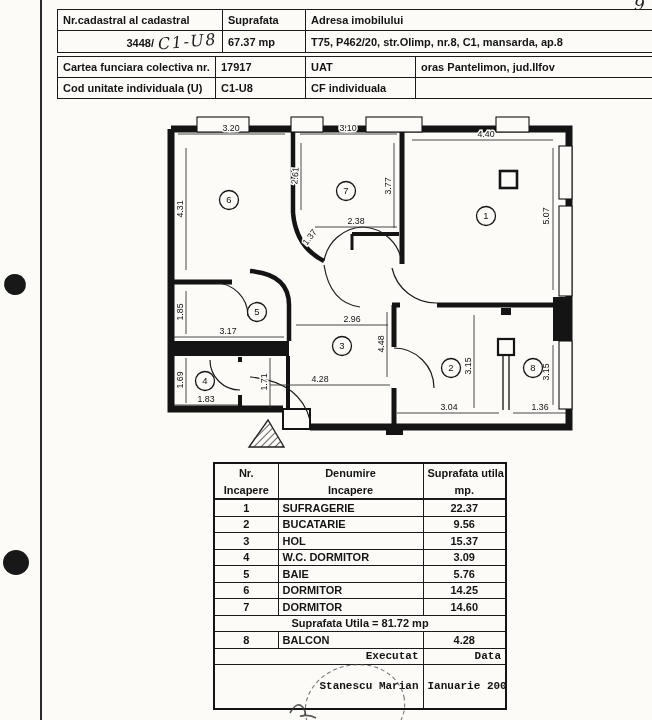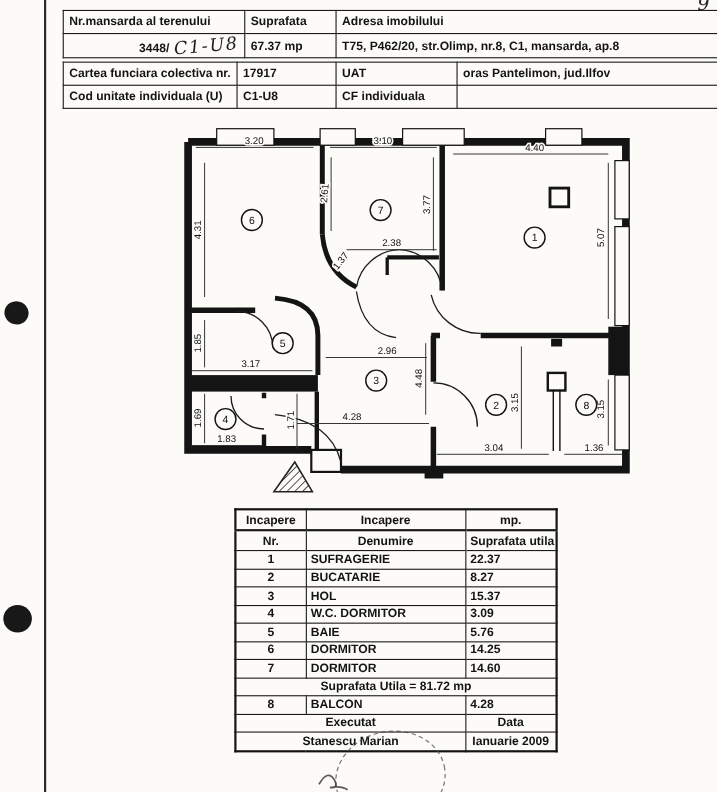--- a/index.html
+++ b/index.html
@@ -42,23 +42,23 @@
 
   
   .room-table{
     position:absolute;left:213px;top:462px;width:292px;table-layout:fixed;
     font-size:11px;font-weight:700;color:#141414;border:2.4px solid #141414;
   }
   .room-table td{border:1.6px solid #1a1a1a;padding:0 4px;height:15.5px;white-space:nowrap;overflow:hidden;}
   .room-table .hdr td{height:17px;text-align:center;border-bottom-width:2.2px;}
   .room-table .hdr-top td{border-bottom:none;}
   .c-nr{text-align:center;}
-  .c-val{text-align:left;}
+  .c-val{text-align:center;}
   .merged{text-align:center;border-top-width:2.2px;border-bottom-width:2.2px;}
-  .foot-label{text-align:center;}
+  .foot-label{text-align:right;font-family:Liberation Mono, monospace;}
 
   .stamp-svg{position:absolute;left:250px;top:655px;pointer-events:none;}
 </style>
 </head>
 <body>
 
 <div class="page">
 
   <div class="margin-line"></div>
   <div class="punch-hole hole-1"></div>
@@ -66,21 +66,21 @@
   <div class="corner-note">9</div>
 
   <table class="info-table" id="cadastral-table">
     <colgroup>
         <col style="width:165px">
         <col style="width:83px">
         <col style="width:352px">
       </colgroup>
     <tbody>
         <tr>
-      <td>Nr.mansarda al terenului</td>
+      <td>Nr.cadastral al cadastral</td>
       <td>Suprafata</td>
       <td>Adresa imobilului</td>
     </tr>
     <tr>
       <td class="val-right"><span>3448/</span><span class="hand">C1-U8</span></td>
       <td>67.37 mp</td>
       <td>T75, P462/20, str.Olimp, nr.8, C1, mansarda, ap.8</td>
     </tr>
   </tbody>
     </table>
@@ -232,41 +232,41 @@
       </g>
   </svg>
 
   <table class="room-table">
     <colgroup>
         <col style="width:64px">
         <col style="width:145px">
         <col style="width:83px">
       </colgroup>
     <tbody>
+      <tr class="hdr hdr-top">
+        <td>Nr.</td>
+        <td>Denumire</td>
+        <td>Suprafata utila</td>
+      </tr>
       <tr class="hdr" style="border-top:none">
         <td style="border-top:none">Incapere</td>
         <td style="border-top:none">Incapere</td>
         <td style="border-top:none">mp.</td>
       </tr>
-      <tr class="hdr hdr-top">
-        <td>Nr.</td>
-        <td>Denumire</td>
-        <td>Suprafata utila</td>
-      </tr>
     </tbody>
     <tbody id="room-rows">
         <tr>
           <td class="c-nr">1</td>
           <td>SUFRAGERIE</td>
           <td class="c-val">22.37</td>
         </tr>
         <tr>
           <td class="c-nr">2</td>
           <td>BUCATARIE</td>
-          <td class="c-val">8.27</td>
+          <td class="c-val">9.56</td>
         </tr>
         <tr>
           <td class="c-nr">3</td>
           <td>HOL</td>
           <td class="c-val">15.37</td>
         </tr>
         <tr>
           <td class="c-nr">4</td>
           <td>W.C. DORMITOR</td>
           <td class="c-val">3.09</td>
@@ -293,21 +293,21 @@
       </tr>
       <tr>
         <td class="c-nr">8</td>
         <td>BALCON</td>
         <td class="c-val">4.28</td>
       </tr>
       <tr>
         <td colspan="2" class="foot-label">Executat</td>
         <td class="foot-label">Data</td>
       </tr>
-      <tr style="height:17px">
+      <tr style="height:44px">
         <td colspan="2" class="foot-label">Stanescu Marian</td>
         <td class="foot-label">Ianuarie 2009</td>
       </tr>
     </tbody>
   </table>
 
   <svg class="stamp-svg" width="200" height="65" viewBox="0 0 200 65">
     <ellipse cx="105" cy="52" rx="50" ry="42" fill="none" stroke="#4a4a4a" stroke-width="1.1" stroke-dasharray="4 3" transform="rotate(-12 105 52)" opacity="0.75"></ellipse>
     <path d="M40,58 q8,-14 14,-4 q4,8 -4,7 q10,-2 16,2" fill="none" stroke="#333" stroke-width="1.6" opacity="0.8"></path>
   </svg>

